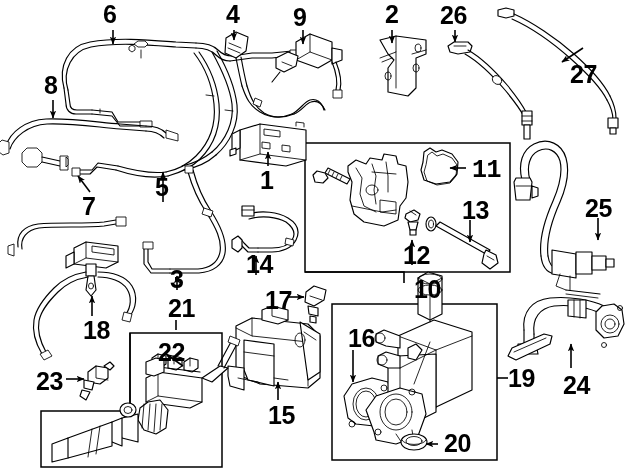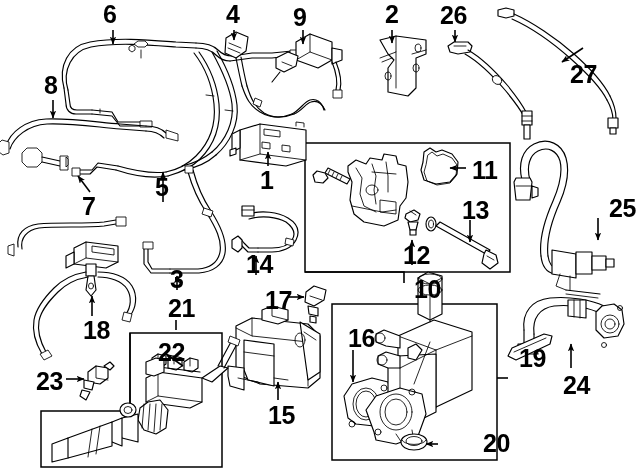--- a/index.html
+++ b/index.html
@@ -428,31 +428,31 @@
   <div class="cal" style="left:103px;top:2px;">6</div>
   <div class="cal" style="left:226px;top:2px;">4</div>
   <div class="cal" style="left:293px;top:5px;">9</div>
   <div class="cal" style="left:385px;top:2px;">2</div>
   <div class="cal" style="left:440px;top:3px;">26</div>
   <div class="cal" style="left:570px;top:22px;margin-top:40px;">27</div>
   <div class="cal" style="left:44px;top:73px;">8</div>
   <div class="cal" style="left:82px;top:194px;">7</div>
   <div class="cal" style="left:155px;top:175px;">5</div>
   <div class="cal" style="left:260px;top:168px;">1</div>
-  <div class="cal" style="left:472px;top:158px;">11</div>
+  <div class="cal" style="left:472px;top:158px;font-family:Liberation Mono, monospace;">11</div>
   <div class="cal" style="left:170px;top:267px;">3</div>
   <div class="cal" style="left:246px;top:252px;">14</div>
   <div class="cal" style="left:462px;top:198px;">13</div>
   <div class="cal" style="left:403px;top:243px;">12</div>
-  <div class="cal" style="left:609px;top:196px;">25</div>
+  <div class="cal" style="left:585px;top:196px;">25</div>
   <div class="cal" style="left:390px;top:277px;margin-left:24px;">10</div>
   <div class="cal" style="left:265px;top:288px;">17</div>
   <div class="cal" style="left:348px;top:326px;">16</div>
-  <div class="cal" style="left:508px;top:346px;margin-left:11px;">19</div>
+  <div class="cal" style="left:508px;top:366px;">19</div>
   <div class="cal" style="left:168px;top:296px;text-align:right;">21</div>
   <div class="cal" style="left:158px;top:340px;">22</div>
   <div class="cal" style="left:83px;top:318px;text-align:right;">18</div>
   <div class="cal" style="left:36px;top:369px;">23</div>
   <div class="cal" style="left:268px;top:403px;">15</div>
   <div class="cal" style="left:563px;top:373px;">24</div>
-  <div class="cal" style="left:444px;top:431px;margin-left:39px;">20</div>
+  <div class="cal" style="left:444px;top:431px;">20</div>
 
 </div>
 
 </body></html>

